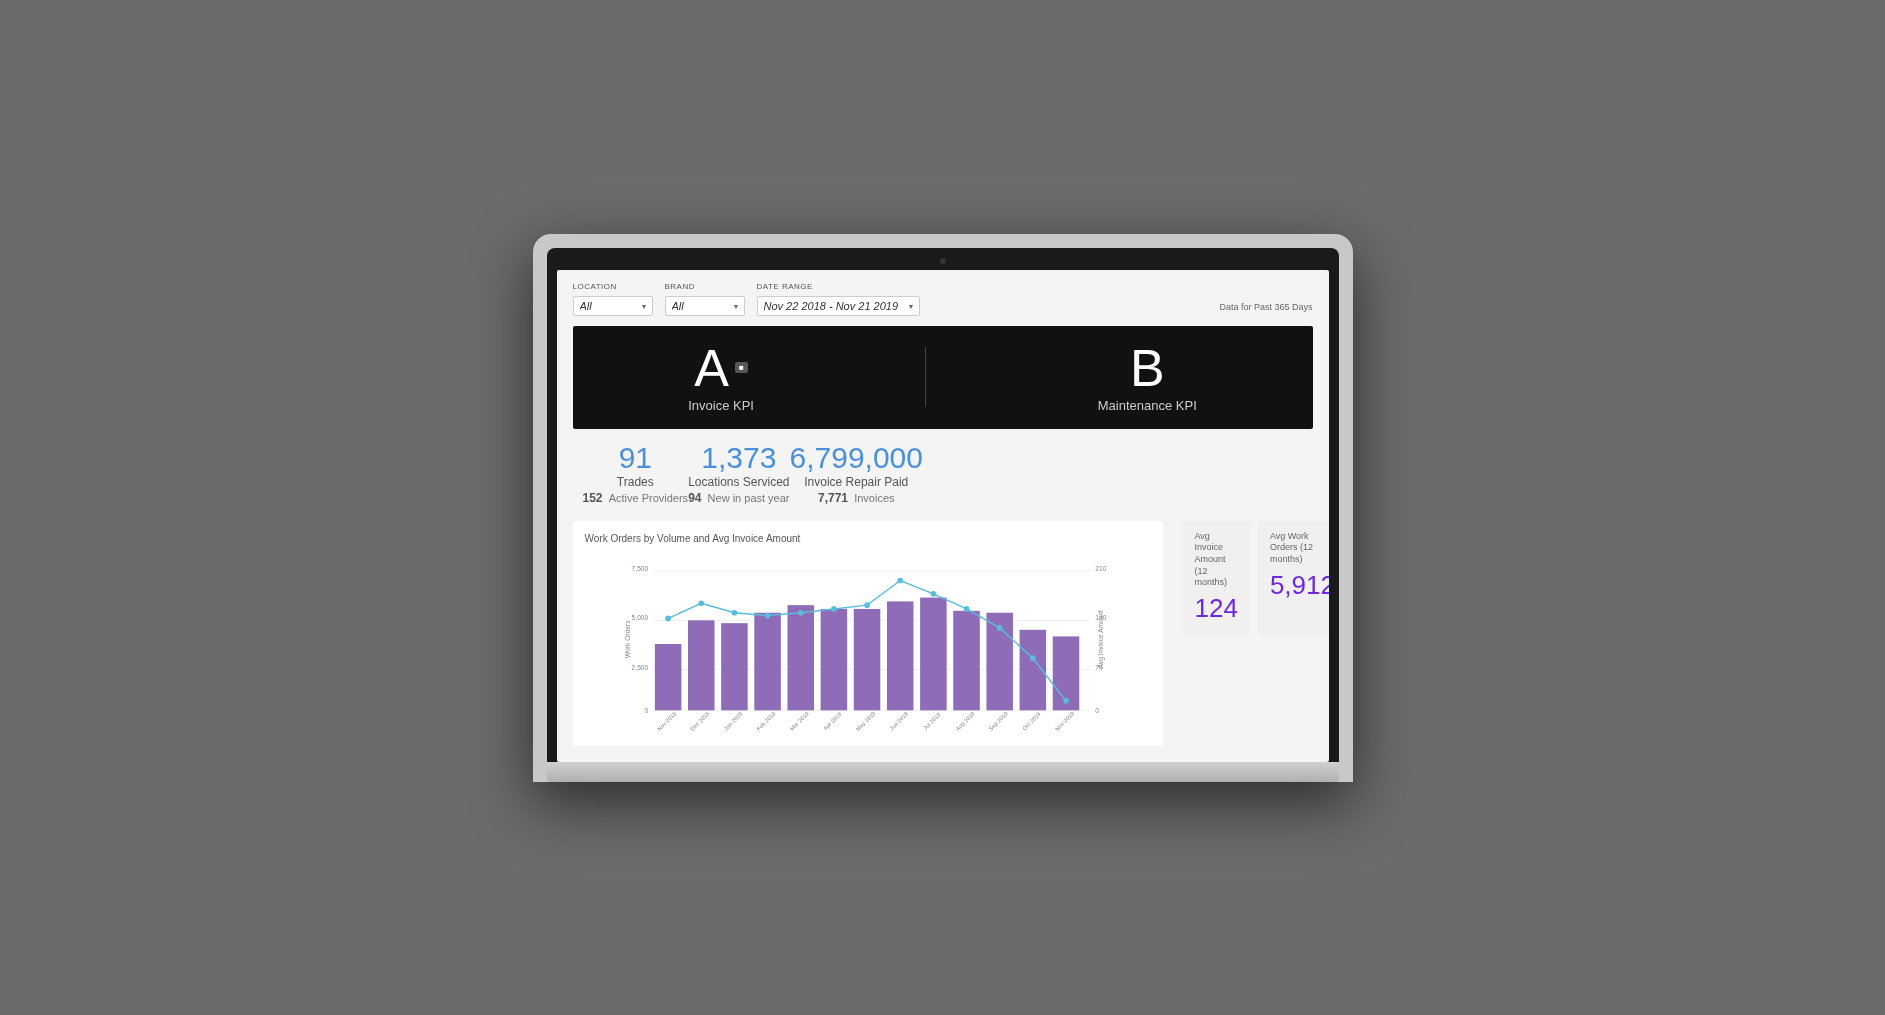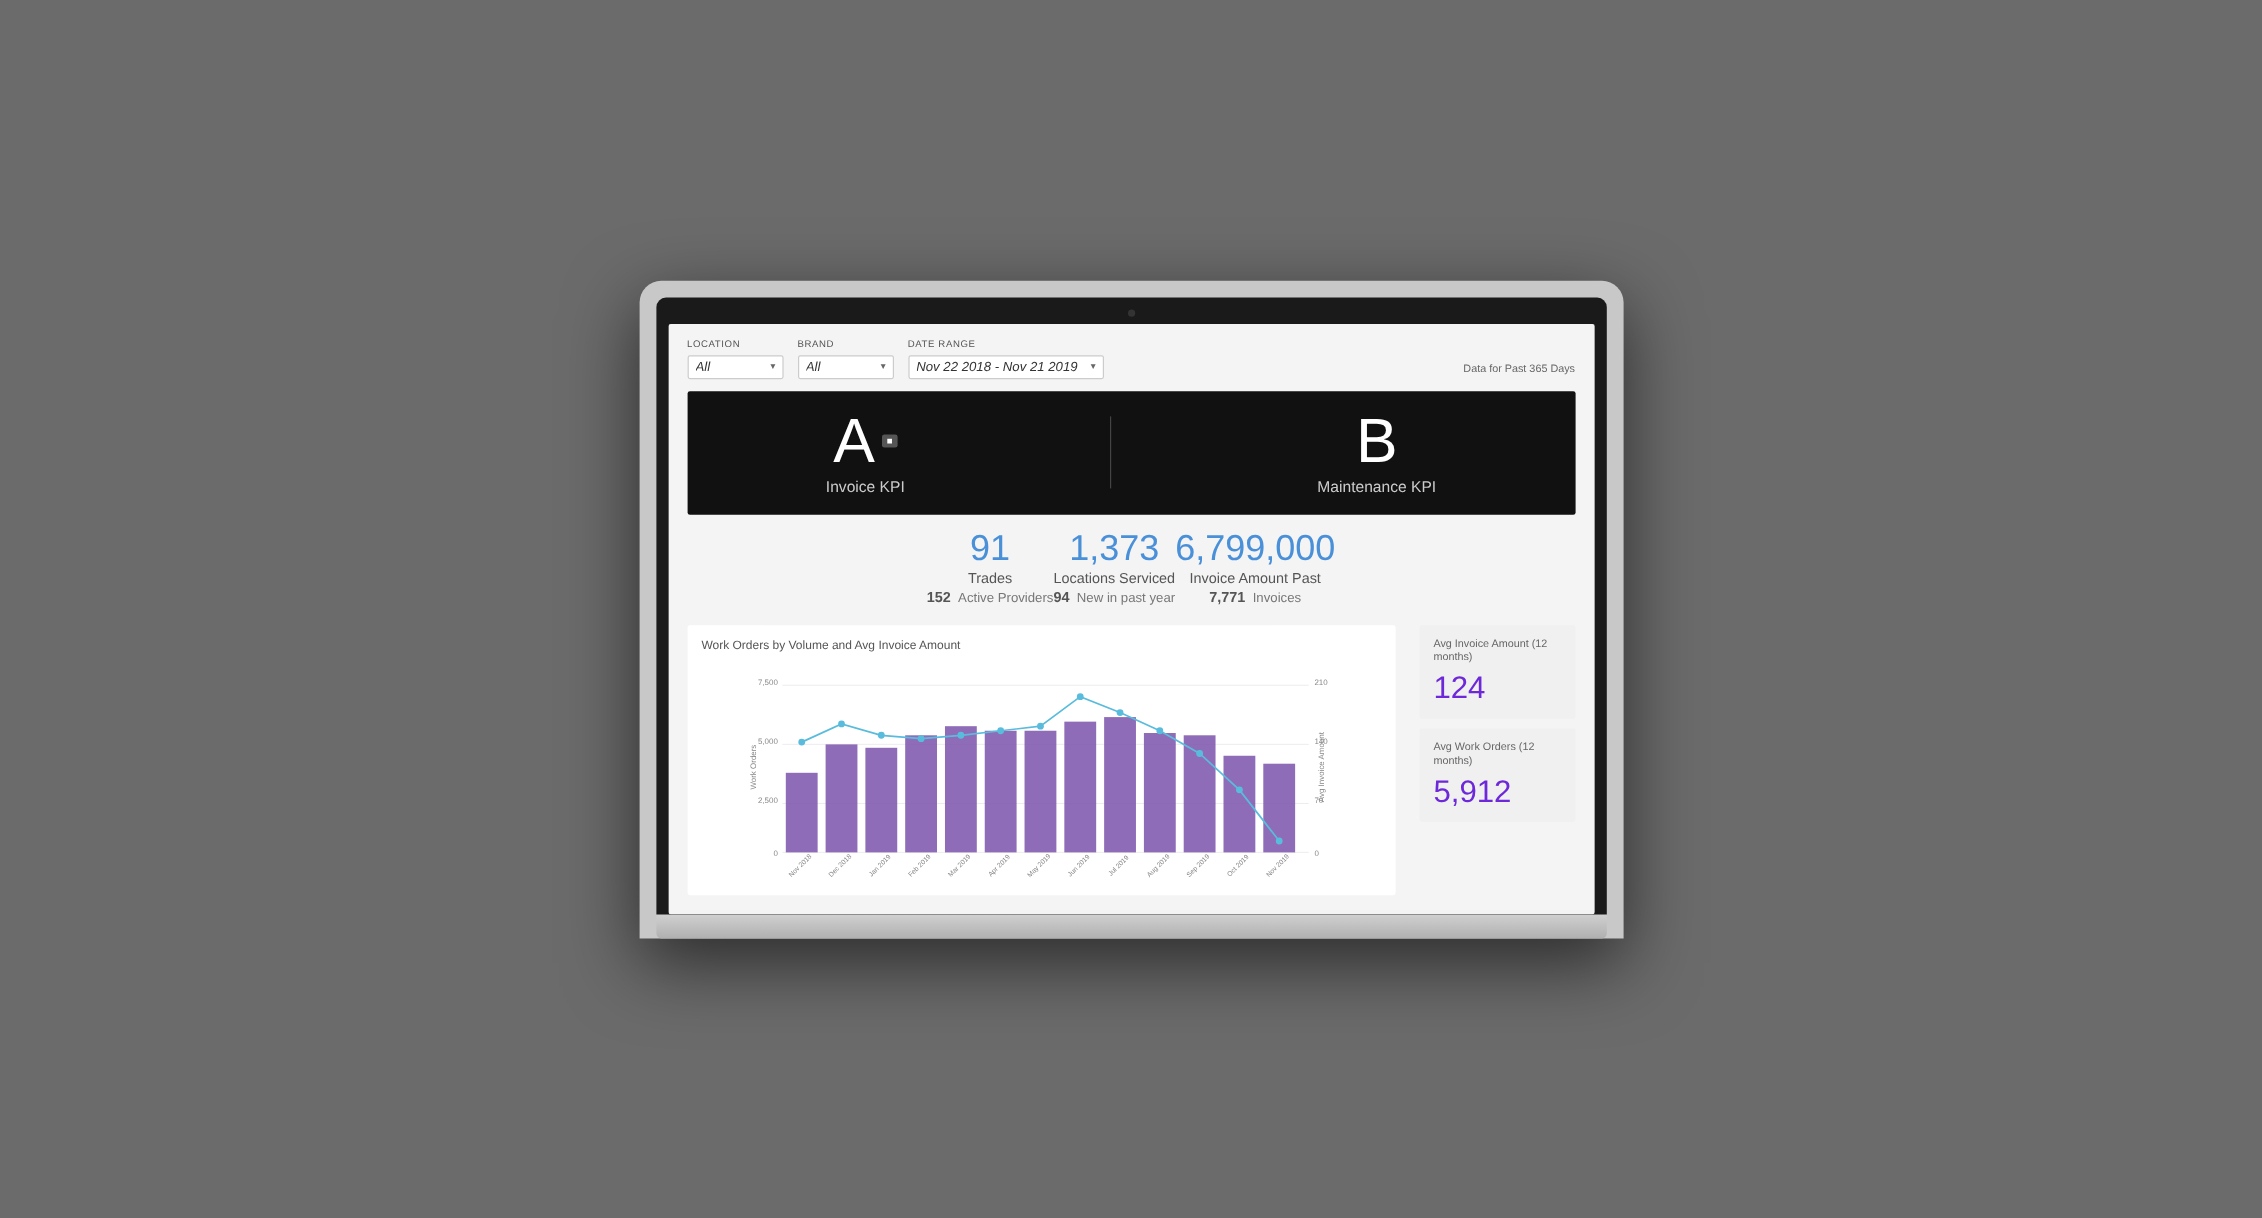--- a/index.html
+++ b/index.html
@@ -158,21 +158,21 @@
       font-size: 8px;
       padding: 1px 4px;
       border-radius: 2px;
       margin-left: 6px;
       vertical-align: super;
     }
 
     
     .stats-row {
       display: flex;
-      justify-content: center;
+      justify-content: flex-start;
       margin-bottom: 16px;
       padding: 0 10px;
     }
 
     .stat-block {
       text-align: center;
     }
 
     .stat-main-number {
       font-size: 30px;
@@ -225,21 +225,21 @@
     }
 
     .chart-svg {
       width: 100%;
       height: 100%;
     }
 
     .chart-sidebar {
       width: 130px;
       display: flex;
-      flex-direction: column;
+      flex-direction: row;
       gap: 8px;
     }
 
     .sidebar-card {
       background: #f0f0f0;
       padding: 10px 12px;
       border-radius: 2px;
     }
 
     .sidebar-card-label {
@@ -331,21 +331,21 @@
           <div class="stat-block">
             <div class="stat-main-number">1,373</div>
             <div class="stat-title">Locations Serviced</div>
             <div class="stat-sub">
               <span class="stat-sub-number">94</span>
               &nbsp;New in past year
             </div>
           </div>
           <div class="stat-block">
             <div class="stat-main-number">6,799,000</div>
-            <div class="stat-title">Invoice Amount Past</div>
+            <div class="stat-title">Invoice Repair Paid</div>
             <div class="stat-sub">
               <span class="stat-sub-number">7,771</span>
               &nbsp;Invoices
             </div>
           </div>
         </div>
 
         <div class="chart-section">
           <div class="chart-main">
             <div class="chart-title">Work Orders by Volume and Avg Invoice Amount</div>

